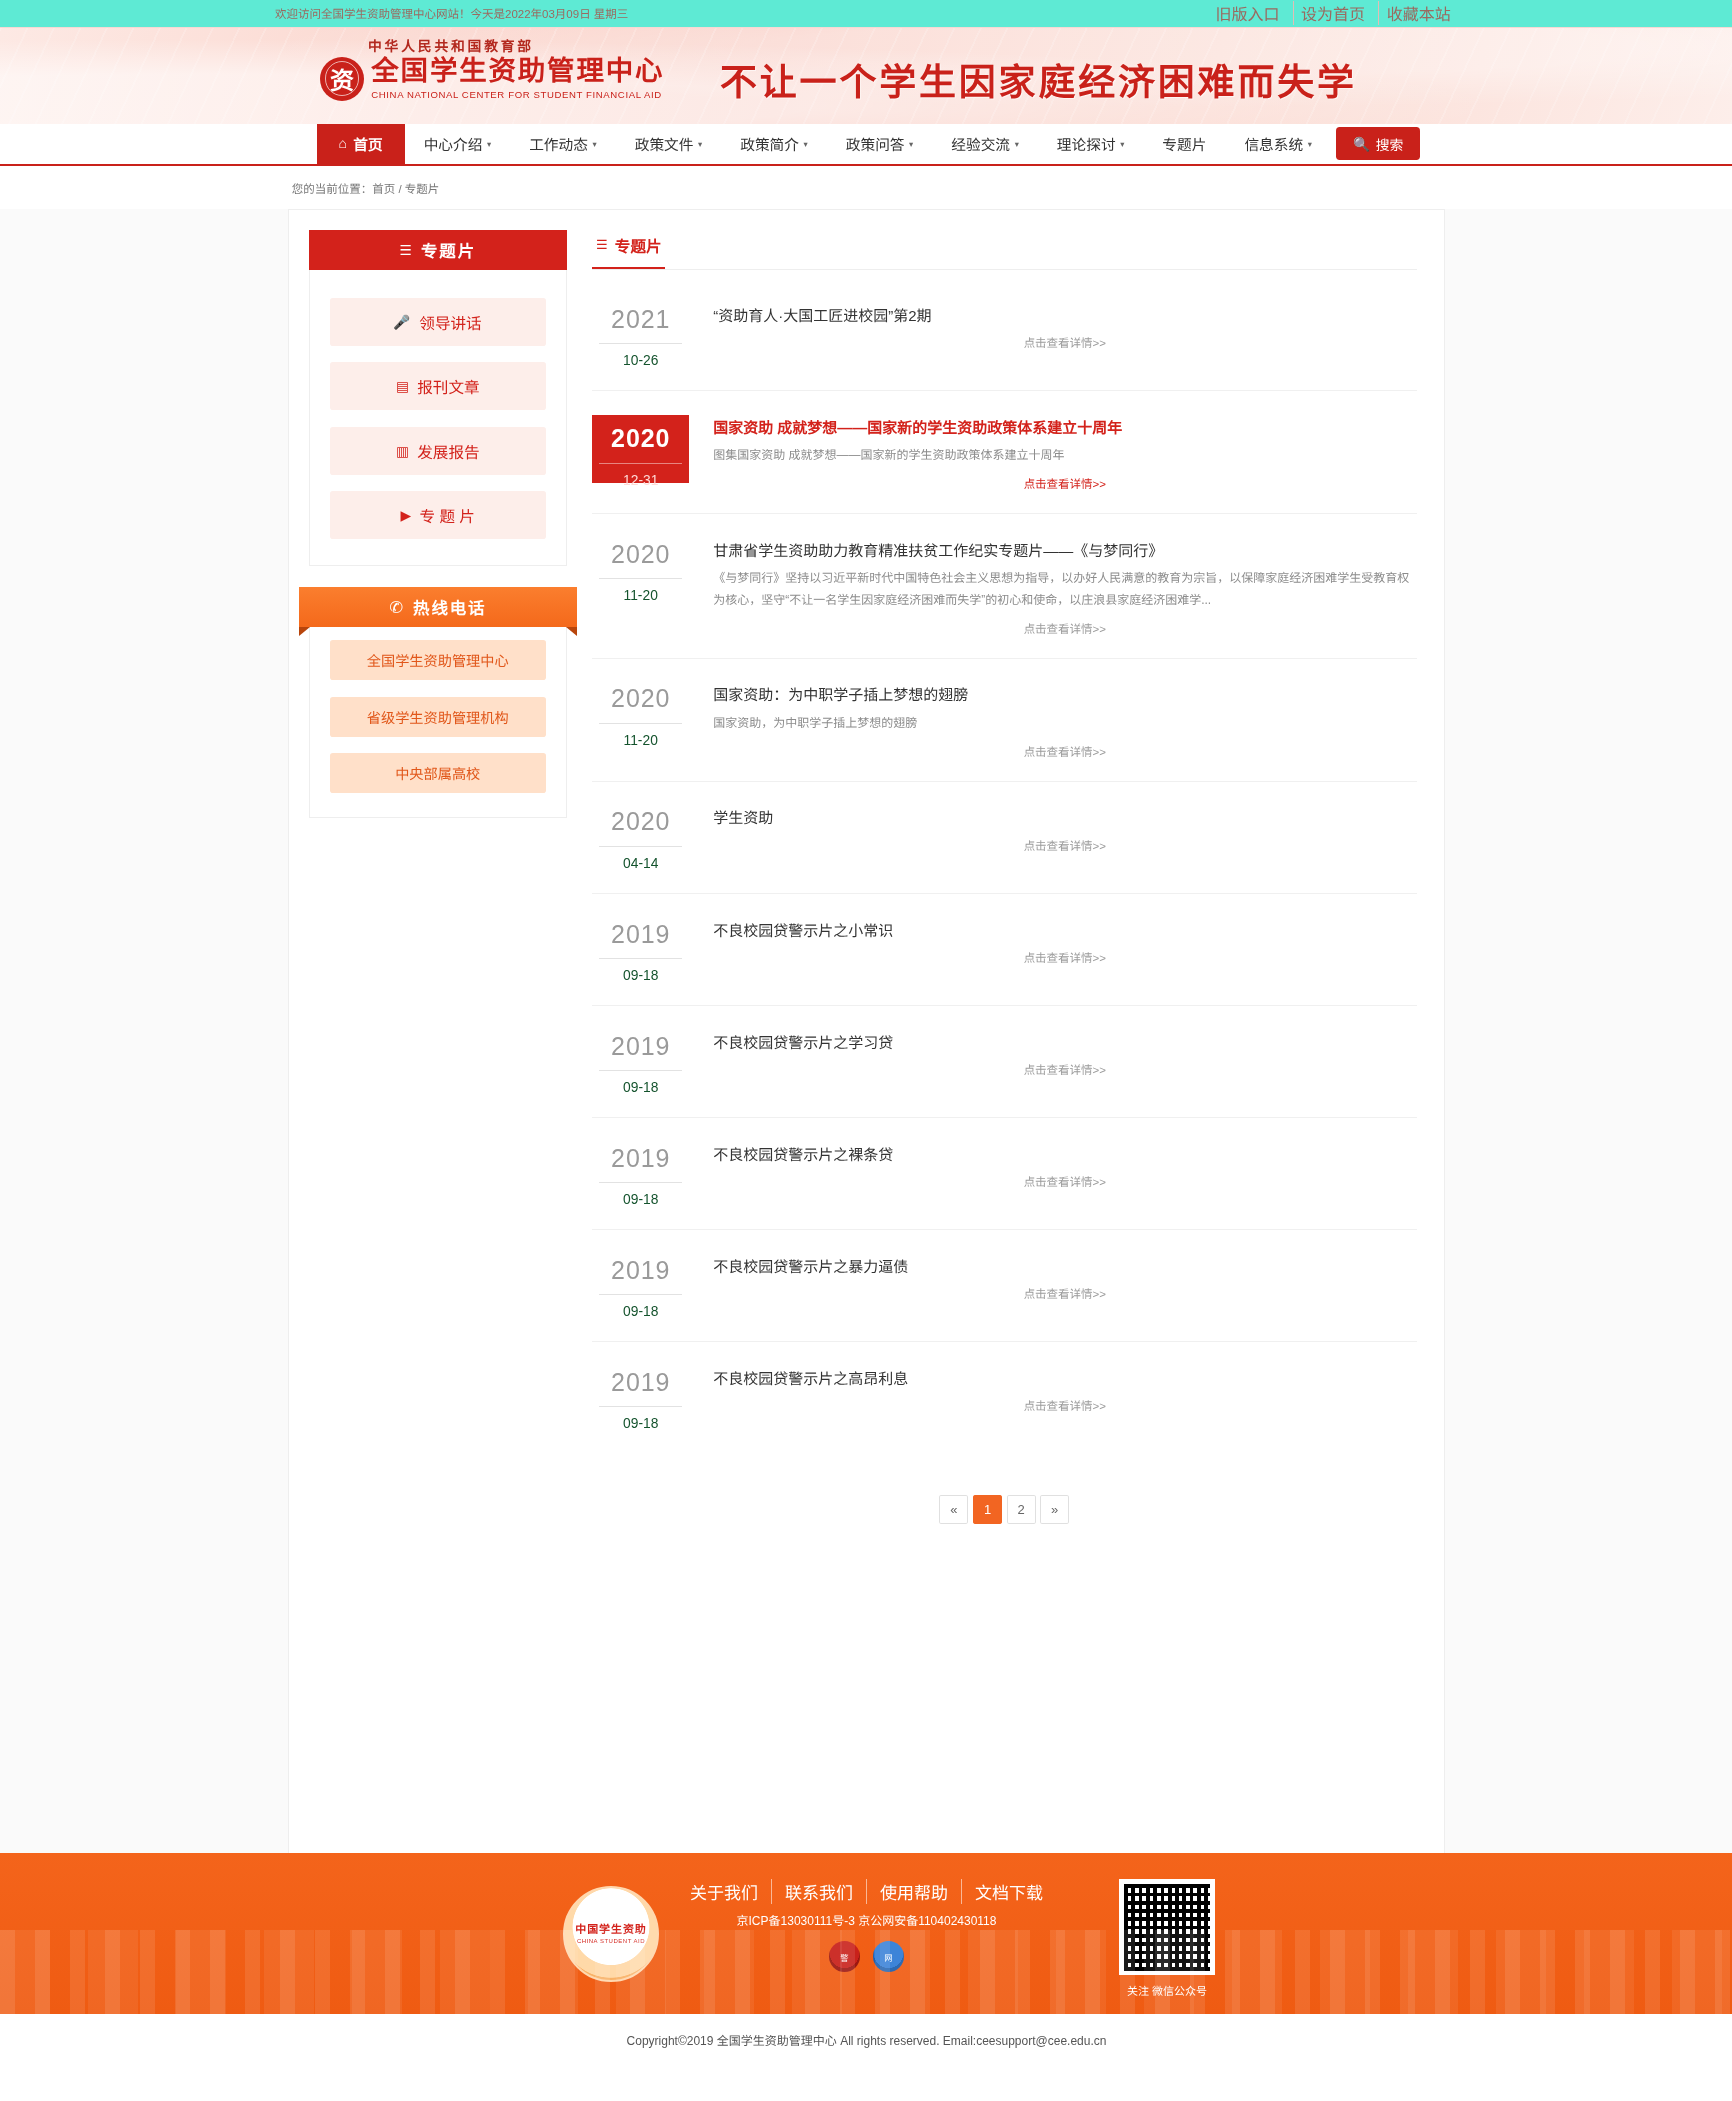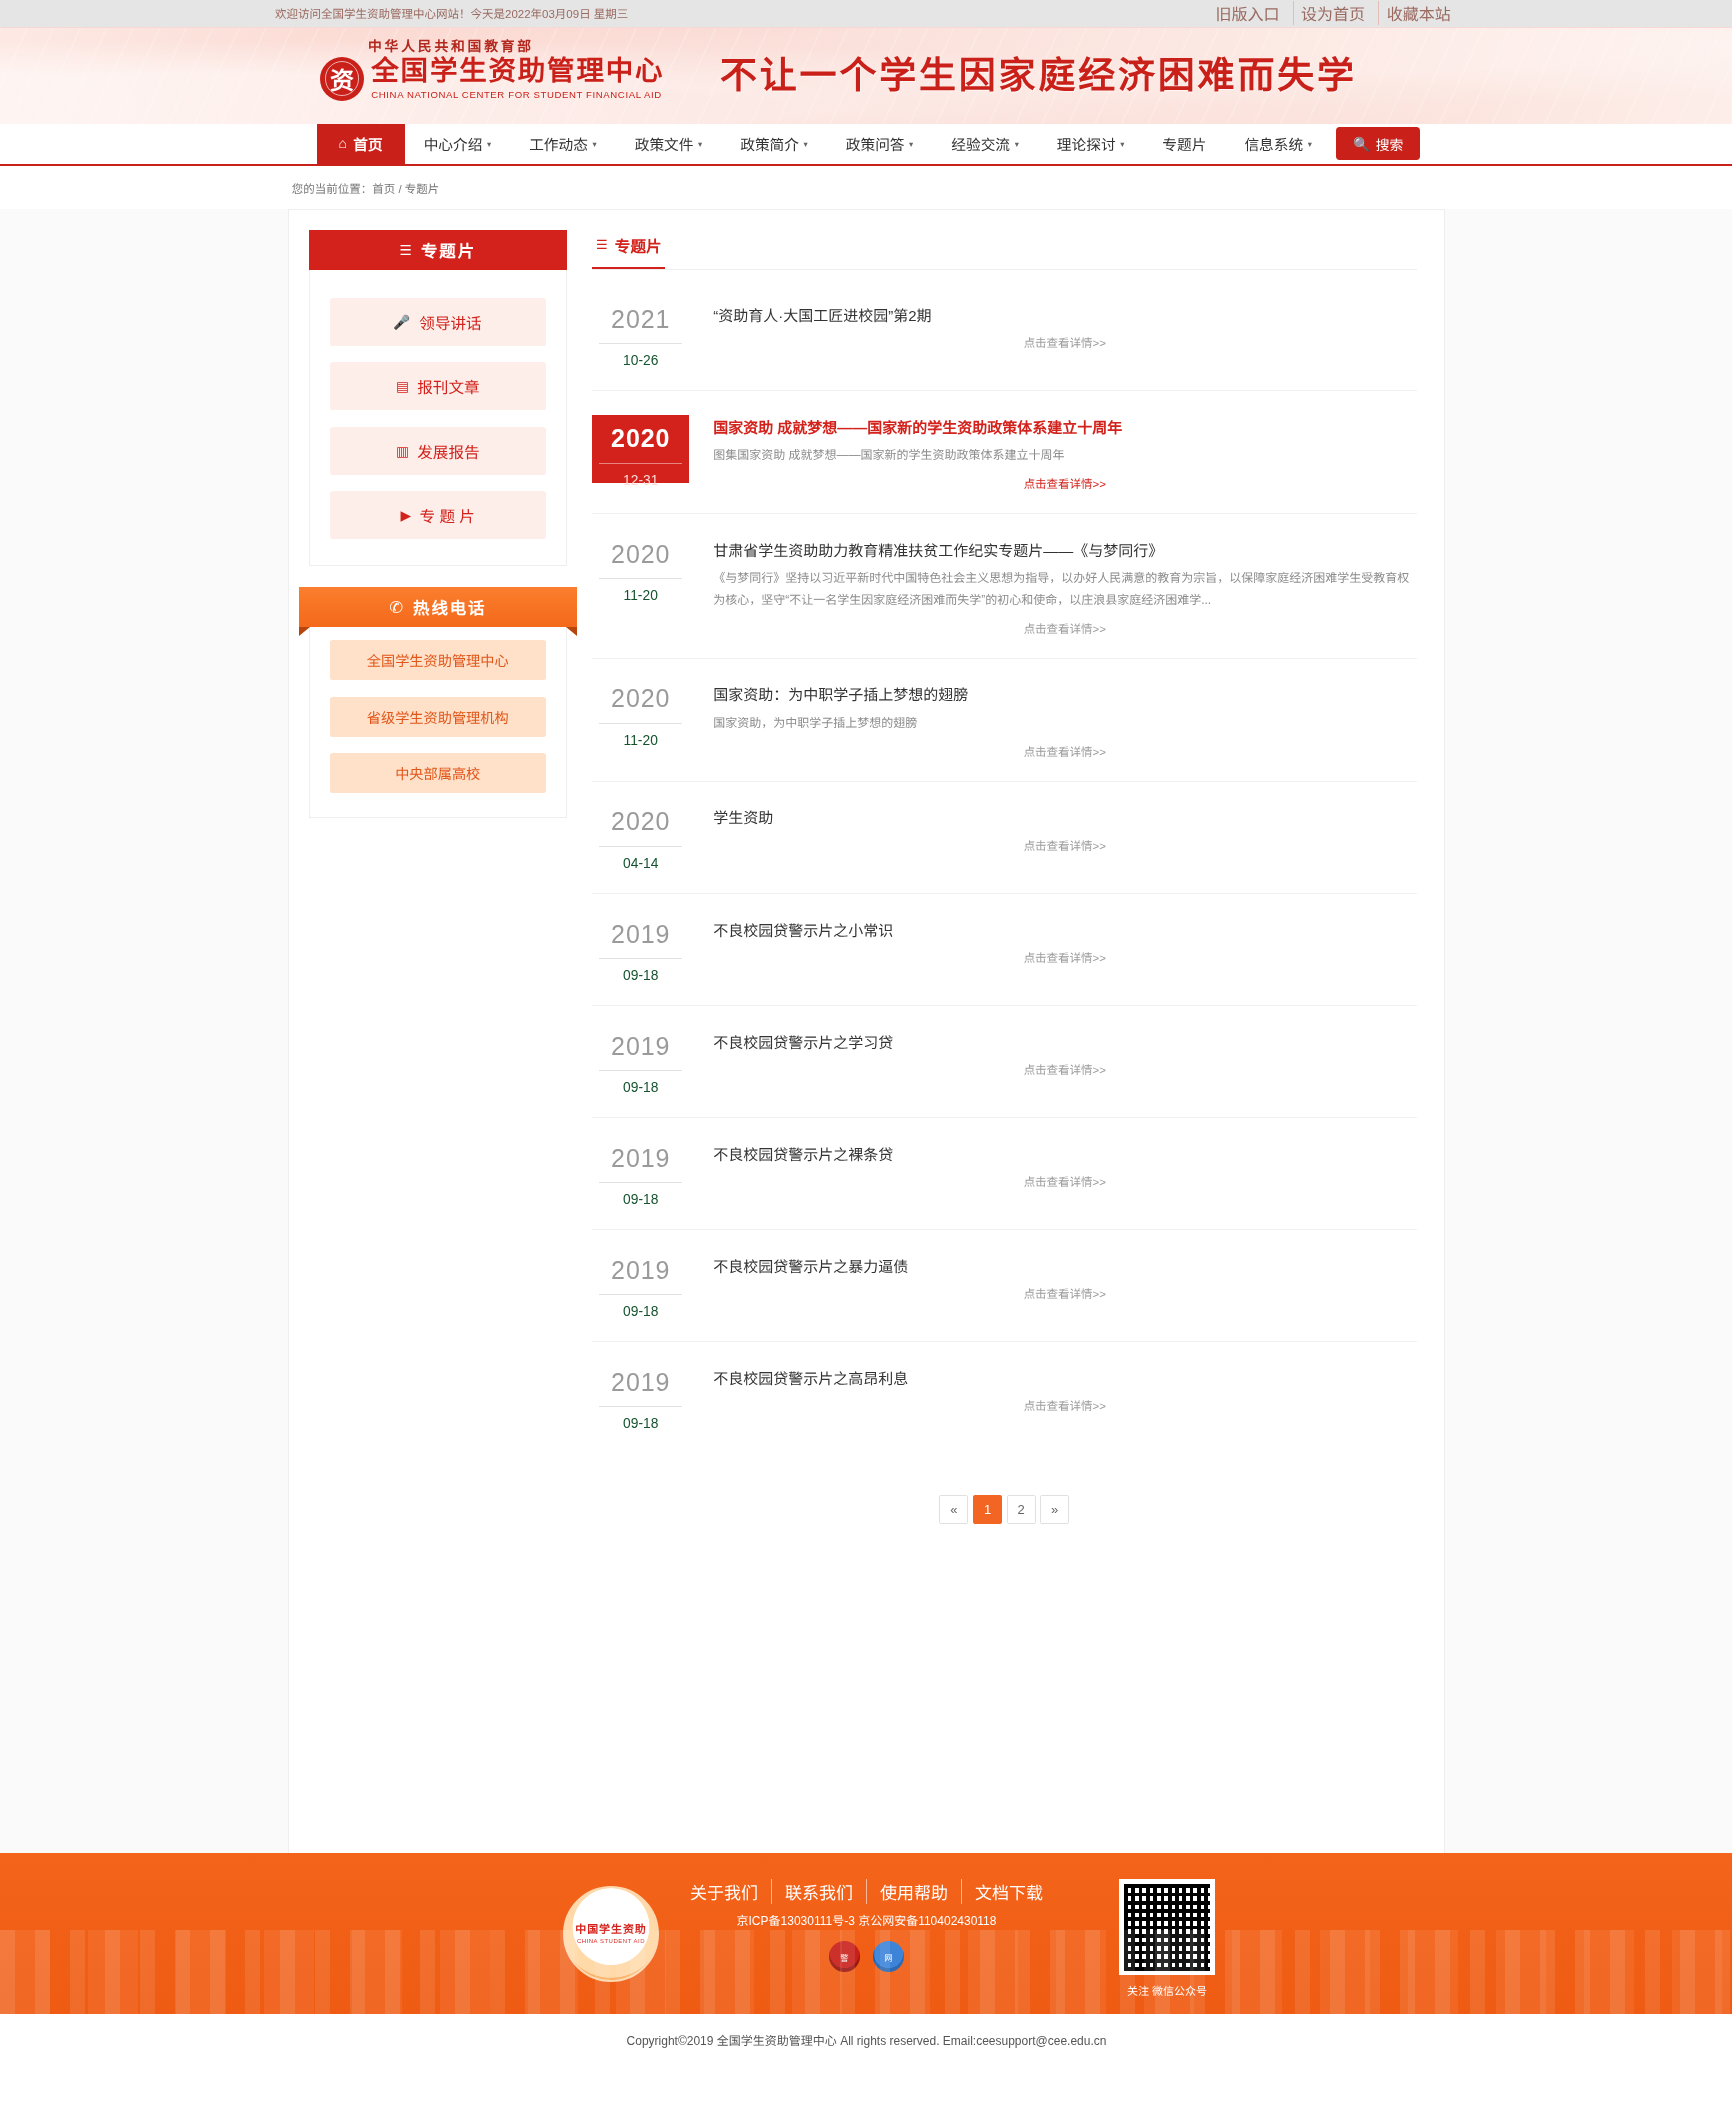--- a/index.html
+++ b/index.html
@@ -9,21 +9,21 @@
     font-family: "Liberation Sans", "DejaVu Sans", sans-serif;
     background: #ffffff;
     color: #333;
     font-size: 13px;
   }
   .page { width: 1733px; margin: 0 auto; position: relative; }
 
   
   .topbar {
     height: 27.5px;
-    background: #e5e5e5;
+    background: #5eead4;
     border-bottom: 0.9px solid #f6d9d4;
     display: flex;
     align-items: center;
     font-size: 11.5px;
     color: #8a5a52;
     justify-content: center;
   }
   .topbar-inner {
     width: 1157px; margin: 0 auto;
     display: flex; align-items: center; justify-content: space-between;
@@ -61,21 +61,21 @@
     font-size: 24px; font-weight: bold; margin-right: 7.3px; position: relative;
   }
   .logo-mark::after{
     content:""; position:absolute; left:4.6px; top:4.6px; right:4.6px; bottom:4.6px;
     border:0.9px solid rgba(255,255,255,.65); border-radius:50%;
   }
   .logo-texts { display:flex; flex-direction:column; }
   .logo-cn { font-size: 27.5px; font-weight: bold; color: #c9211a; letter-spacing: 1.8px; line-height: 1.05; }
   .logo-en { font-size: 9.6px; color: #c9211a; letter-spacing: 0.6px; margin-top:2.8px; }
   .header-slogan {
-    position: absolute; left: 432px; top: 17px;
+    position: absolute; left: 432px; top: 24px;
     font-size: 37px; font-weight: bold; color: #c9211a; letter-spacing: 2.8px;
     text-shadow: 0.9px 0.9px 0 rgba(255,255,255,.6);
     white-space: nowrap;
   }
 
   
   .nav-wrap { background:#fff; border-bottom: 2.8px solid #c9211a; }
   .nav { width: 1157px; margin: 0 auto; display: flex; align-items: stretch; height: 40px; position: relative; padding-left: 28.5px;}
   .nav-item {
     display: flex; align-items: center; padding: 0 19px;

